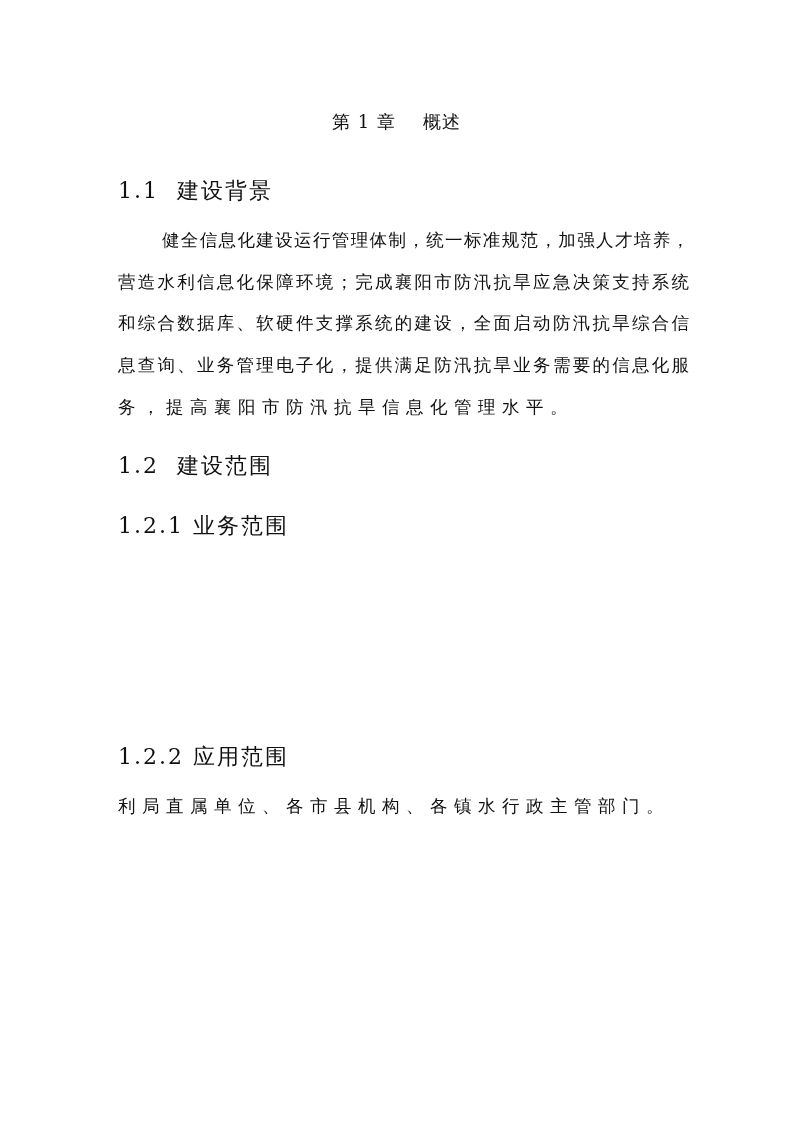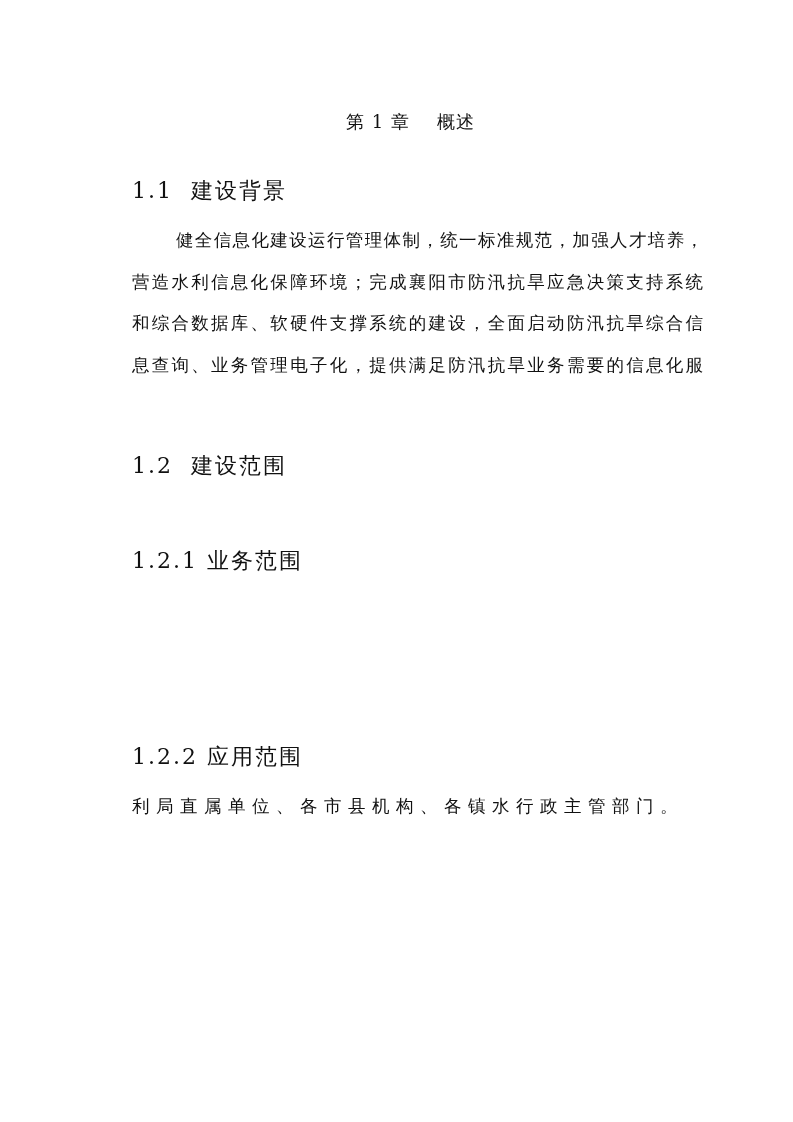--- a/index.html
+++ b/index.html
@@ -1,18 +1,18 @@
 <!DOCTYPE html>
 <html><head>
 <meta charset="utf-8">
 <style>
   html, body { margin:0; padding:0; background:#ffffff; }
   body { width:793px; height:1122px; position:relative; overflow:hidden;
          font-family:"DejaVu Serif","Liberation Serif",serif; color:#111; }
-  .page { position:absolute; left:14px; top:0; width:748px; height:1122px; background:#fff; }
+  .page { position:absolute; left:0; top:0; width:748px; height:1122px; background:#fff; }
   .chapter { position:absolute; top:110px; left:0; width:793px; text-align:center;
              font-size:18px; letter-spacing:1px; white-space:pre; }
   .h { position:absolute; left:118px; font-size:22px; letter-spacing:2px; white-space:pre; }
   .para { position:absolute; left:118px; width:571px; font-size:17.5px; }
   .line { display:block; height:41.7px; line-height:41.7px; white-space:nowrap;
           text-align:justify; text-align-last:justify; letter-spacing:0px; }
   .line.last { text-align-last:left; letter-spacing:6.5px; }
   .line.first { padding-left:44px; }
 </style>
 </head>
@@ -21,24 +21,25 @@
 <div class="page">
 
   <div class="chapter">第 1 章    概述</div>
 
   <div class="h" style="top:176px;">1.1  建设背景</div>
   <div class="para" style="top:220px;font-family:Liberation Serif, serif;">
     <span class="line first">健全信息化建设运行管理体制，统一标准规范，加强人才培养，</span>
     <span class="line">营造水利信息化保障环境；完成襄阳市防汛抗旱应急决策支持系统</span>
     <span class="line">和综合数据库、软硬件支撑系统的建设，全面启动防汛抗旱综合信</span>
     <span class="line">息查询、业务管理电子化，提供满足防汛抗旱业务需要的信息化服</span>
+    <span class="line last">务，提高襄阳市防汛抗旱信息化管理水平。</span>
   </div>
 
   <div class="h" style="top:451px;">1.2  建设范围</div>
 
-  <div class="h" style="top:511px;margin-top:35px;">1.2.1 业务范围</div>
+  <div class="h" style="top:511px;">1.2.1 业务范围</div>
 
   <div class="h" style="top:742px;">1.2.2 应用范围</div>
   <div class="para" style="top:786px;">
     <span class="line last">利局直属单位、各市县机构、各镇水行政主管部门。</span>
   </div>
 
 </div>
 
 </body></html>

